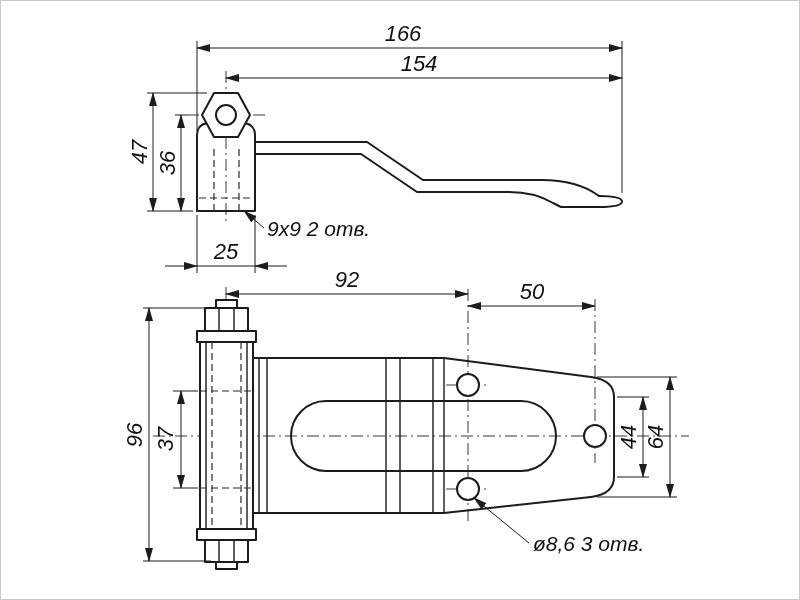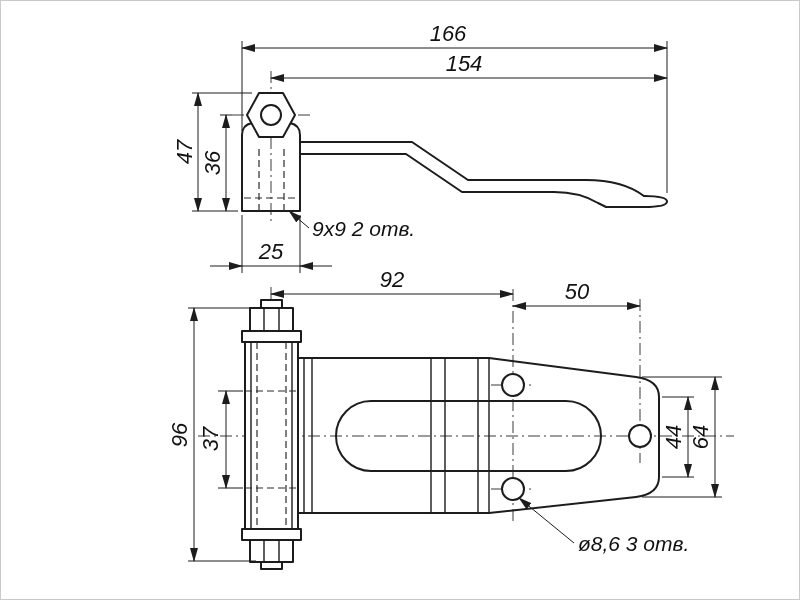--- a/index.html
+++ b/index.html
@@ -1,20 +1,19 @@
 <!DOCTYPE html>
 <html><head>
 <meta charset="utf-8">
 <style>
   html,body{margin:0;padding:0;background:#ffffff;}
   .canvas{
     width:800px;height:600px;position:relative;background:#ffffff;
     box-sizing:border-box;border:1px solid #c9c9c9;overflow:hidden;
     font-family:"Liberation Sans",sans-serif;
-    padding-left:45px;
   }
   svg{display:block;}
   .outline{stroke:#1c1c1c;stroke-width:2;fill:none;stroke-linejoin:round;stroke-linecap:round;}
   .outline-fill{stroke:#1c1c1c;stroke-width:2;fill:#ffffff;stroke-linejoin:round;}
   .medium{stroke:#1c1c1c;stroke-width:1.4;fill:none;}
   .hidden-line{stroke:#2a2a2a;stroke-width:1.2;fill:none;stroke-dasharray:7 4;}
   .centerline{stroke:#3a3a3a;stroke-width:1;fill:none;stroke-dasharray:12 4 2 4;}
   .dimline{stroke:#1c1c1c;stroke-width:1;fill:none;}
   .extline{stroke:#1c1c1c;stroke-width:1;fill:none;}
   .dimtext{

